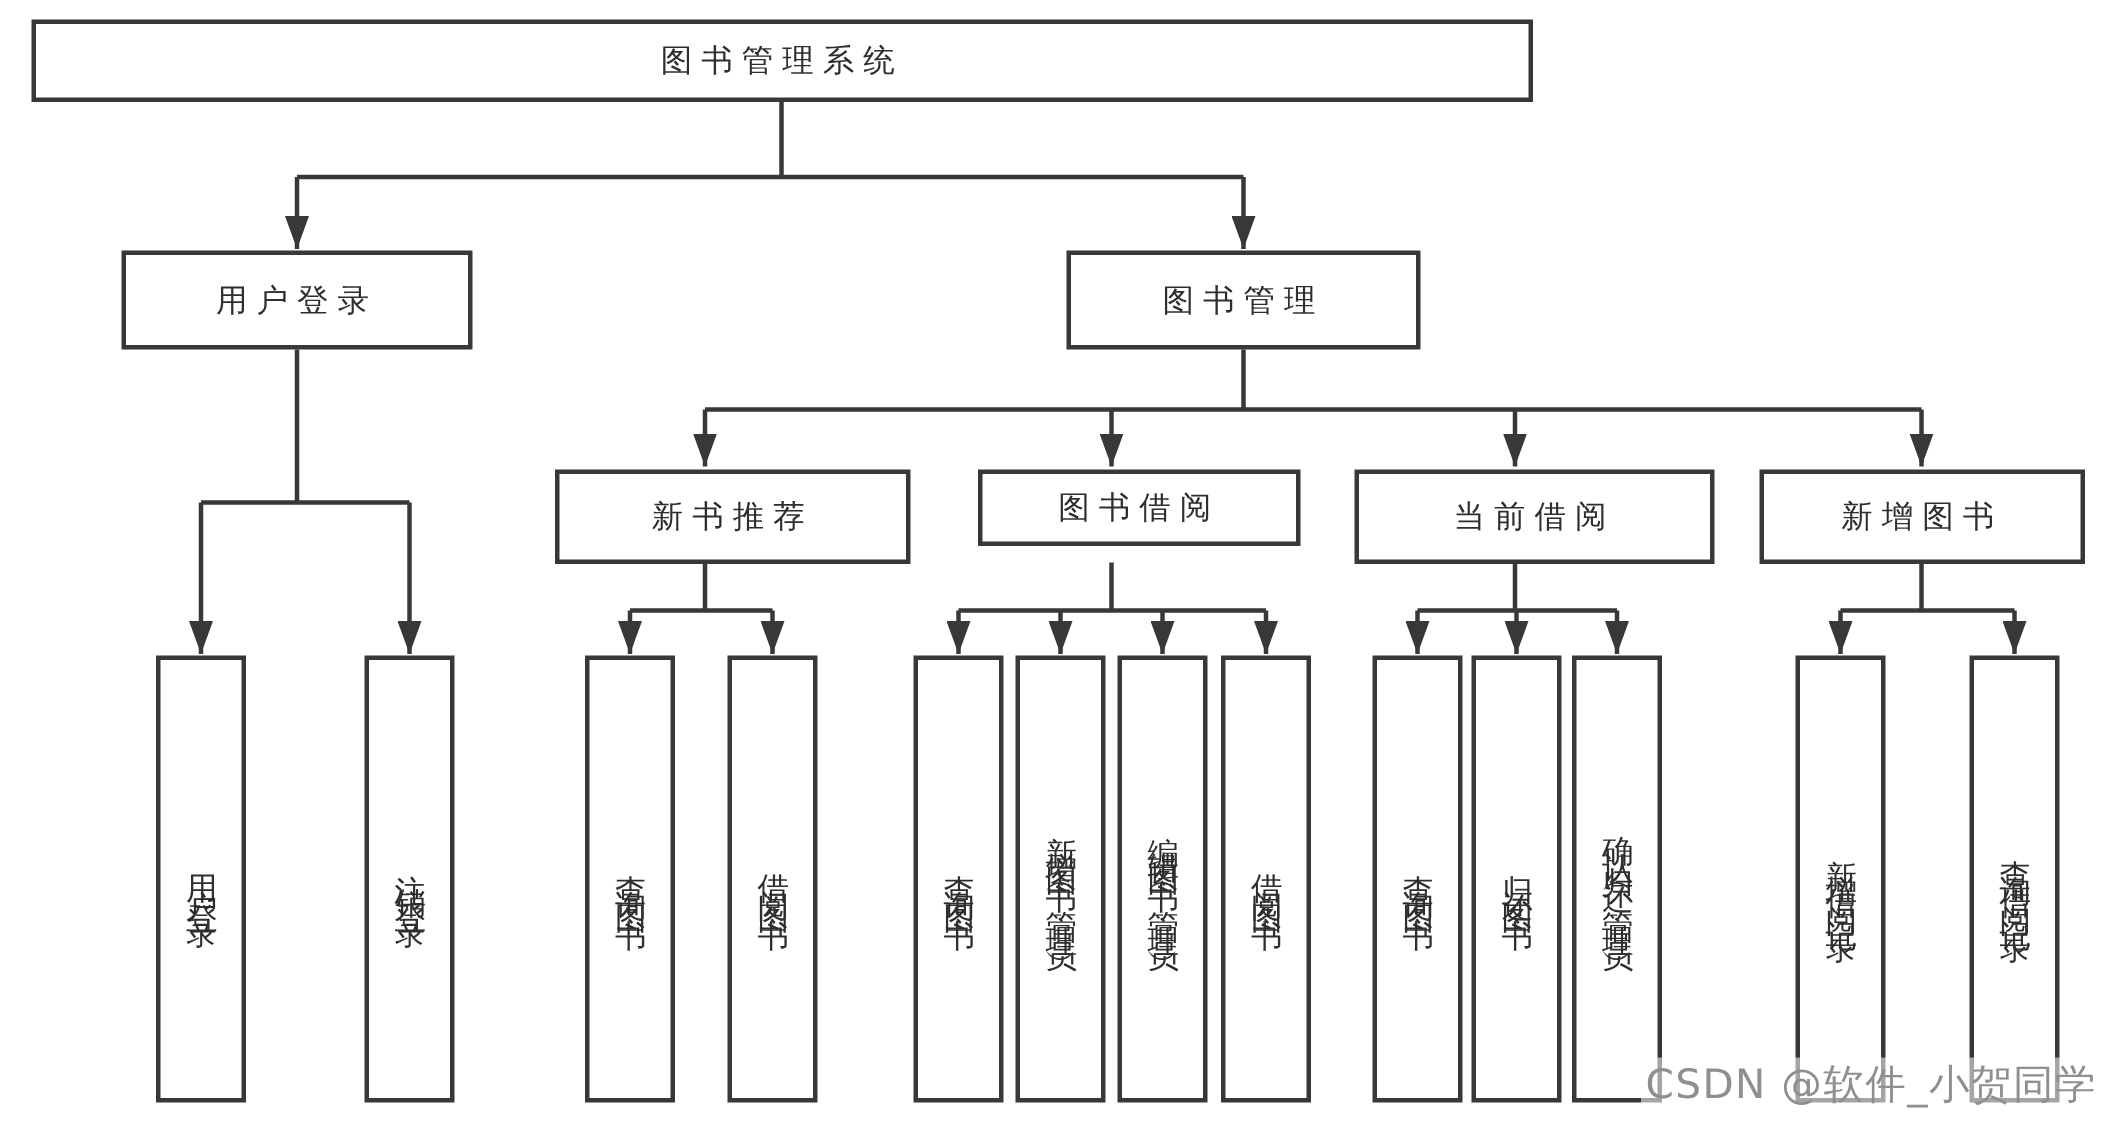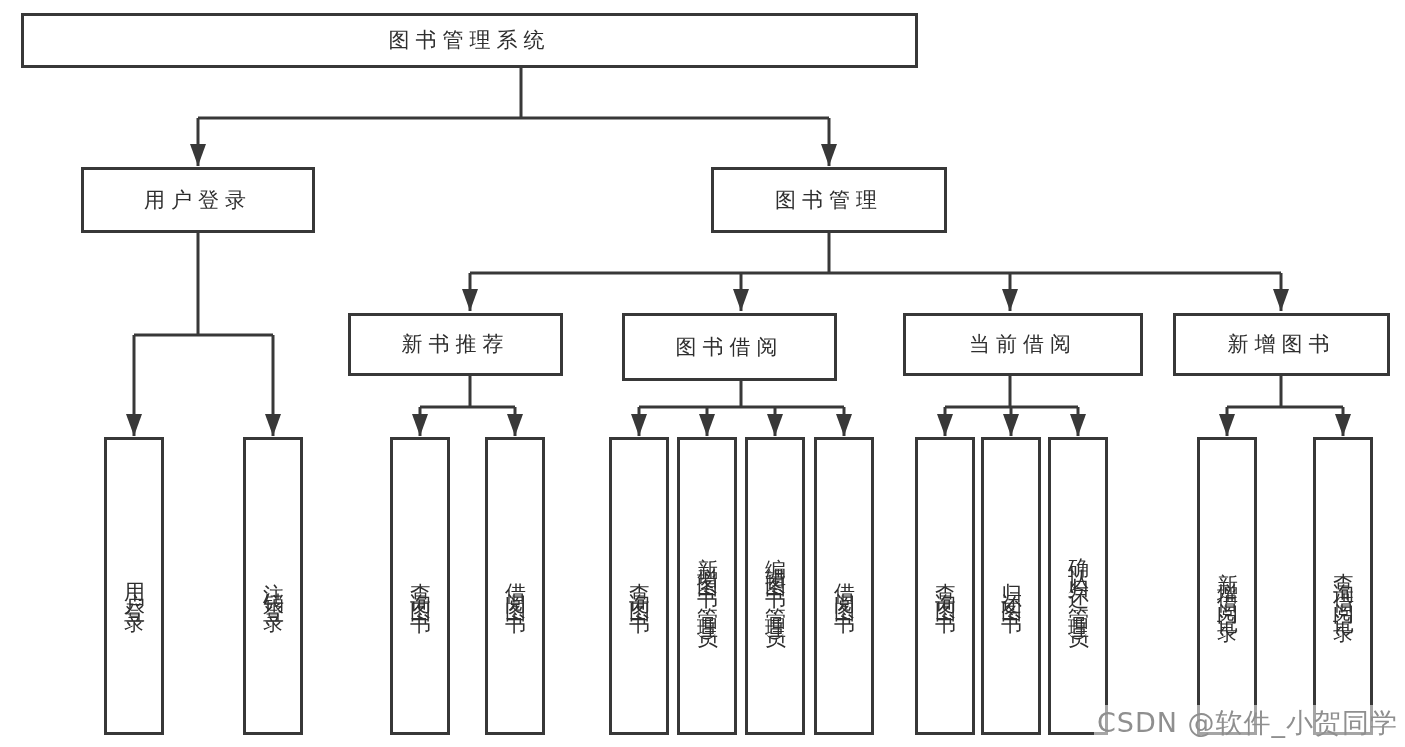--- a/index.html
+++ b/index.html
@@ -73,27 +73,27 @@
     <line class="arrow" x1="844" y1="407" x2="844" y2="436" marker-end="url(#ah)"></line>
 
     <line class="arrow" x1="945" y1="407" x2="945" y2="436" marker-end="url(#ah)"></line>
     <line class="arrow" x1="1011" y1="407" x2="1011" y2="436" marker-end="url(#ah)"></line>
     <line class="arrow" x1="1078" y1="407" x2="1078" y2="436" marker-end="url(#ah)"></line>
 
     <line class="arrow" x1="1227" y1="407" x2="1227" y2="436" marker-end="url(#ah)"></line>
     <line class="arrow" x1="1343" y1="407" x2="1343" y2="436" marker-end="url(#ah)"></line>
   </svg>
 
-  <div class="node" style="left:21px;top:13px;width:897px;height:55px">图书管理系统</div>
+  <div class="node" style="left:21px;top:13px;width:1001px;height:55px">图书管理系统</div>
 
   <div class="node" style="left:81px;top:167px;width:234px;height:66px">用户登录</div>
   <div class="node" style="left:711px;top:167px;width:236px;height:66px">图书管理</div>
 
-  <div class="node" style="left:348px;top:313px;width:215px;height:63px">新书推荐</div>
-  <div class="node" style="left:622px;top:313px;width:215px;height:68px">图书借阅</div>
+  <div class="node" style="left:370px;top:313px;width:237px;height:63px">新书推荐</div>
+  <div class="node" style="left:652px;top:313px;width:215px;height:51px">图书借阅</div>
   <div class="node" style="left:903px;top:313px;width:240px;height:63px">当前借阅</div>
   <div class="node" style="left:1173px;top:313px;width:217px;height:63px">新增图书</div>
 
   <div class="node v" style="left:104px;top:437px;width:60px;height:298px">用户登录</div>
   <div class="node v" style="left:243px;top:437px;width:60px;height:298px">注销登录</div>
 
   <div class="node v" style="left:390px;top:437px;width:60px;height:298px">查询图书</div>
   <div class="node v" style="left:485px;top:437px;width:60px;height:298px">借阅图书</div>
 
   <div class="node v" style="left:609px;top:437px;width:60px;height:298px">查询图书</div>

